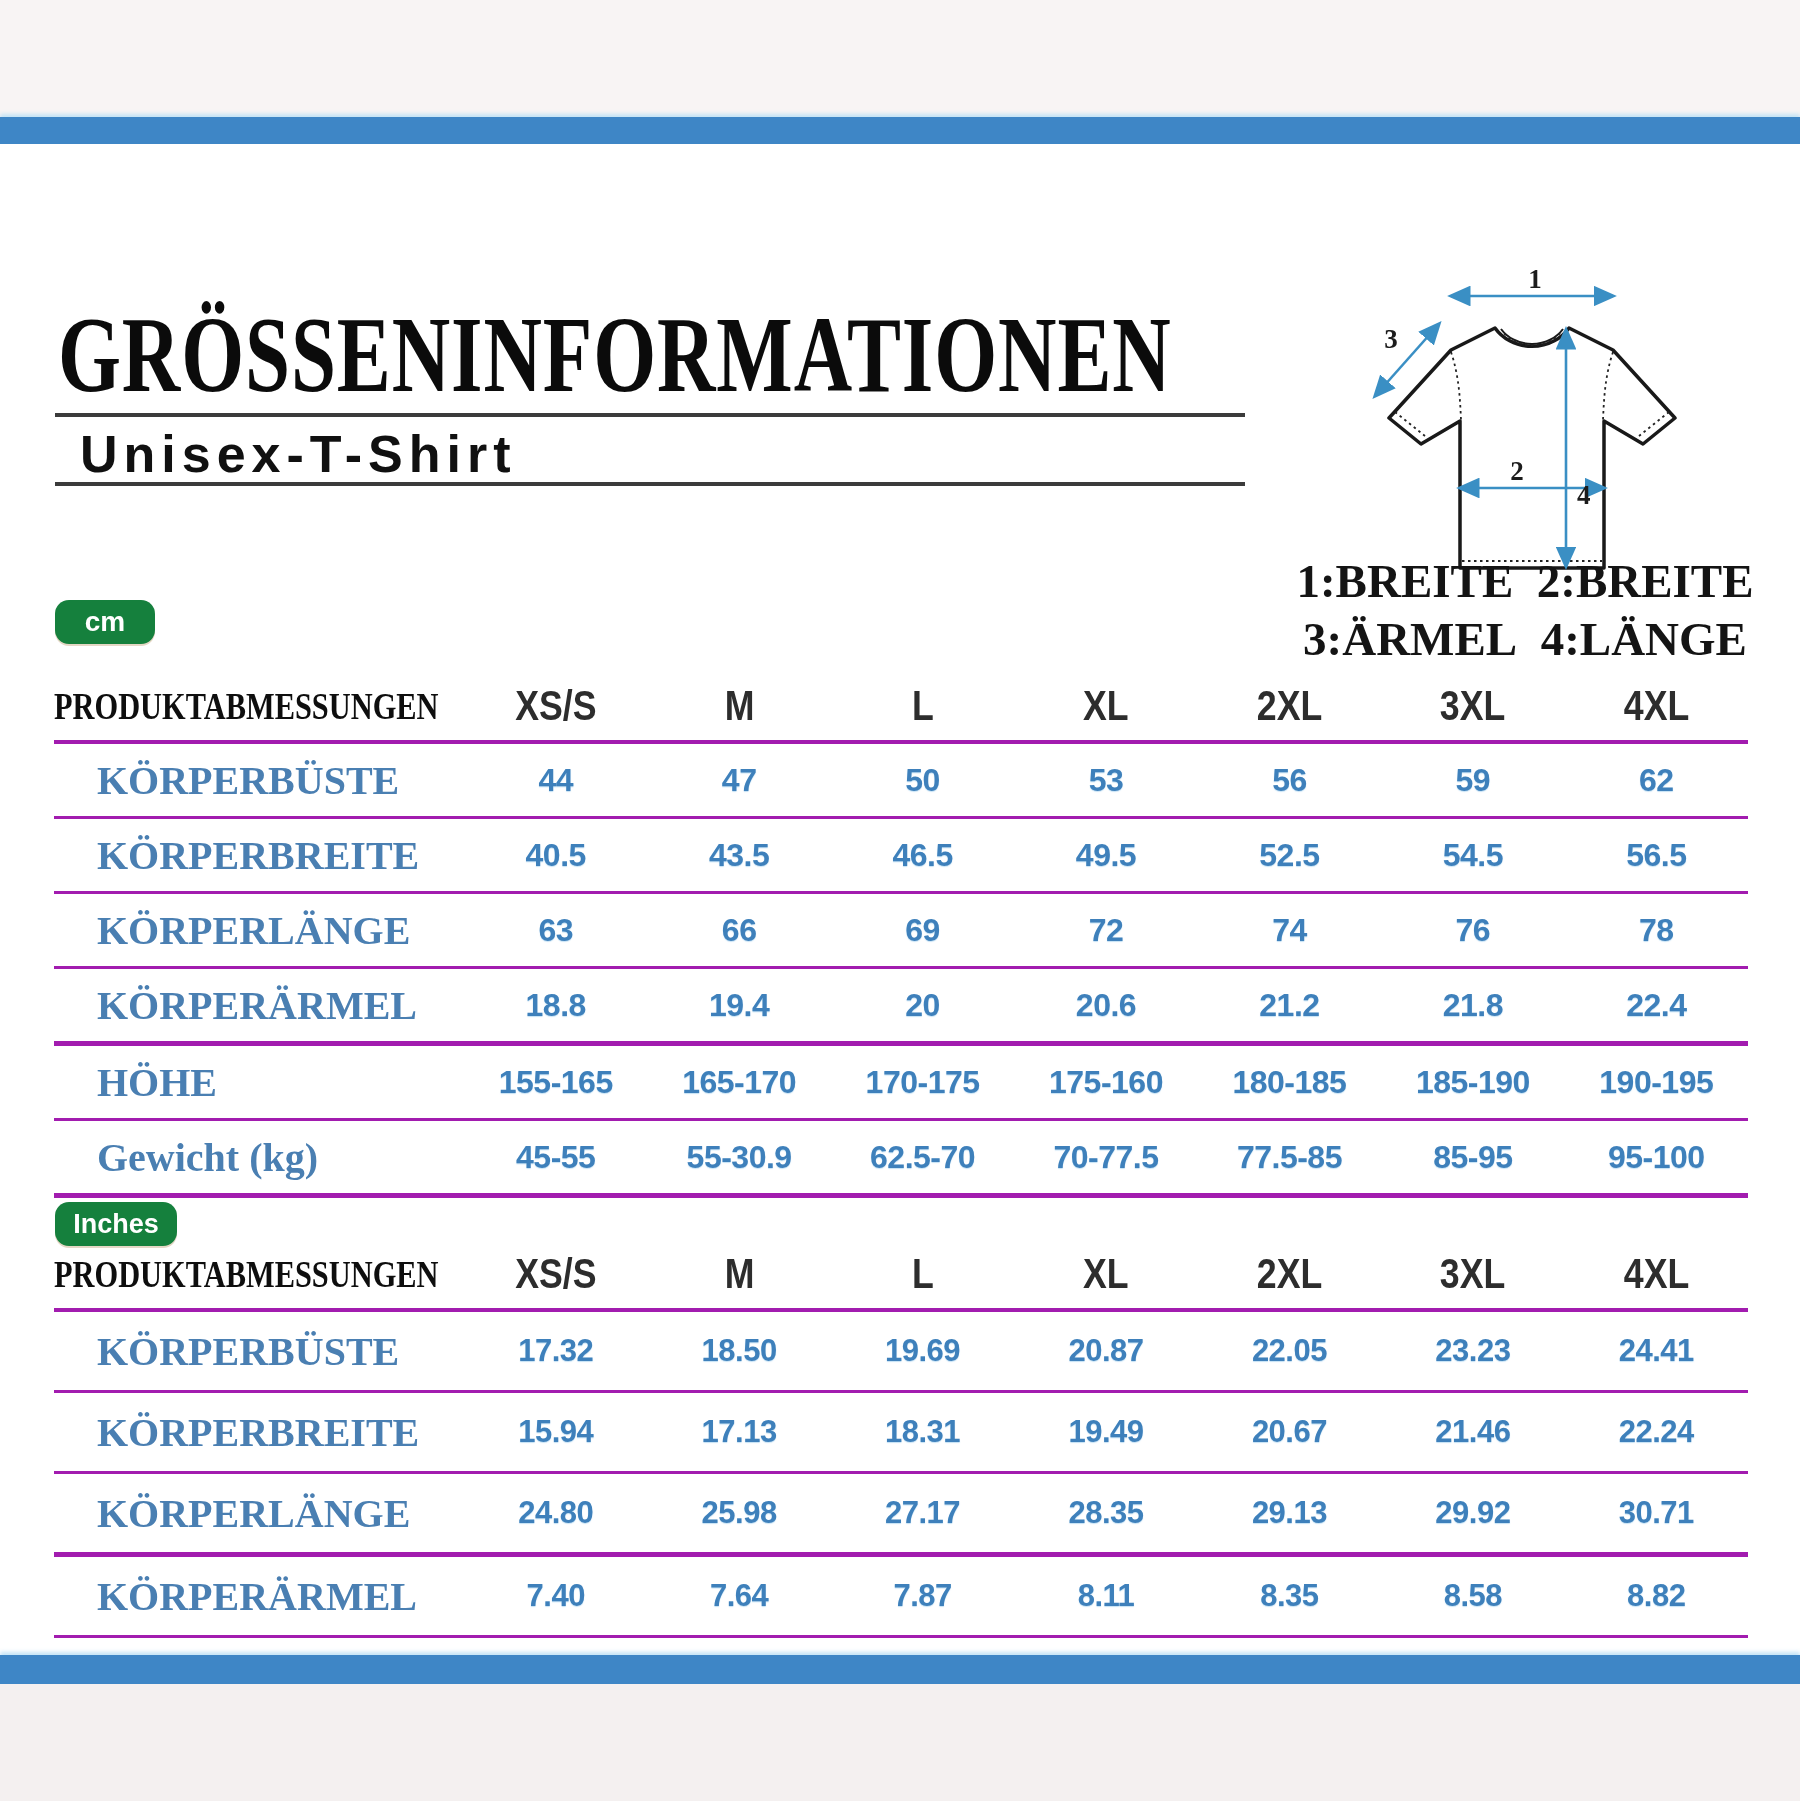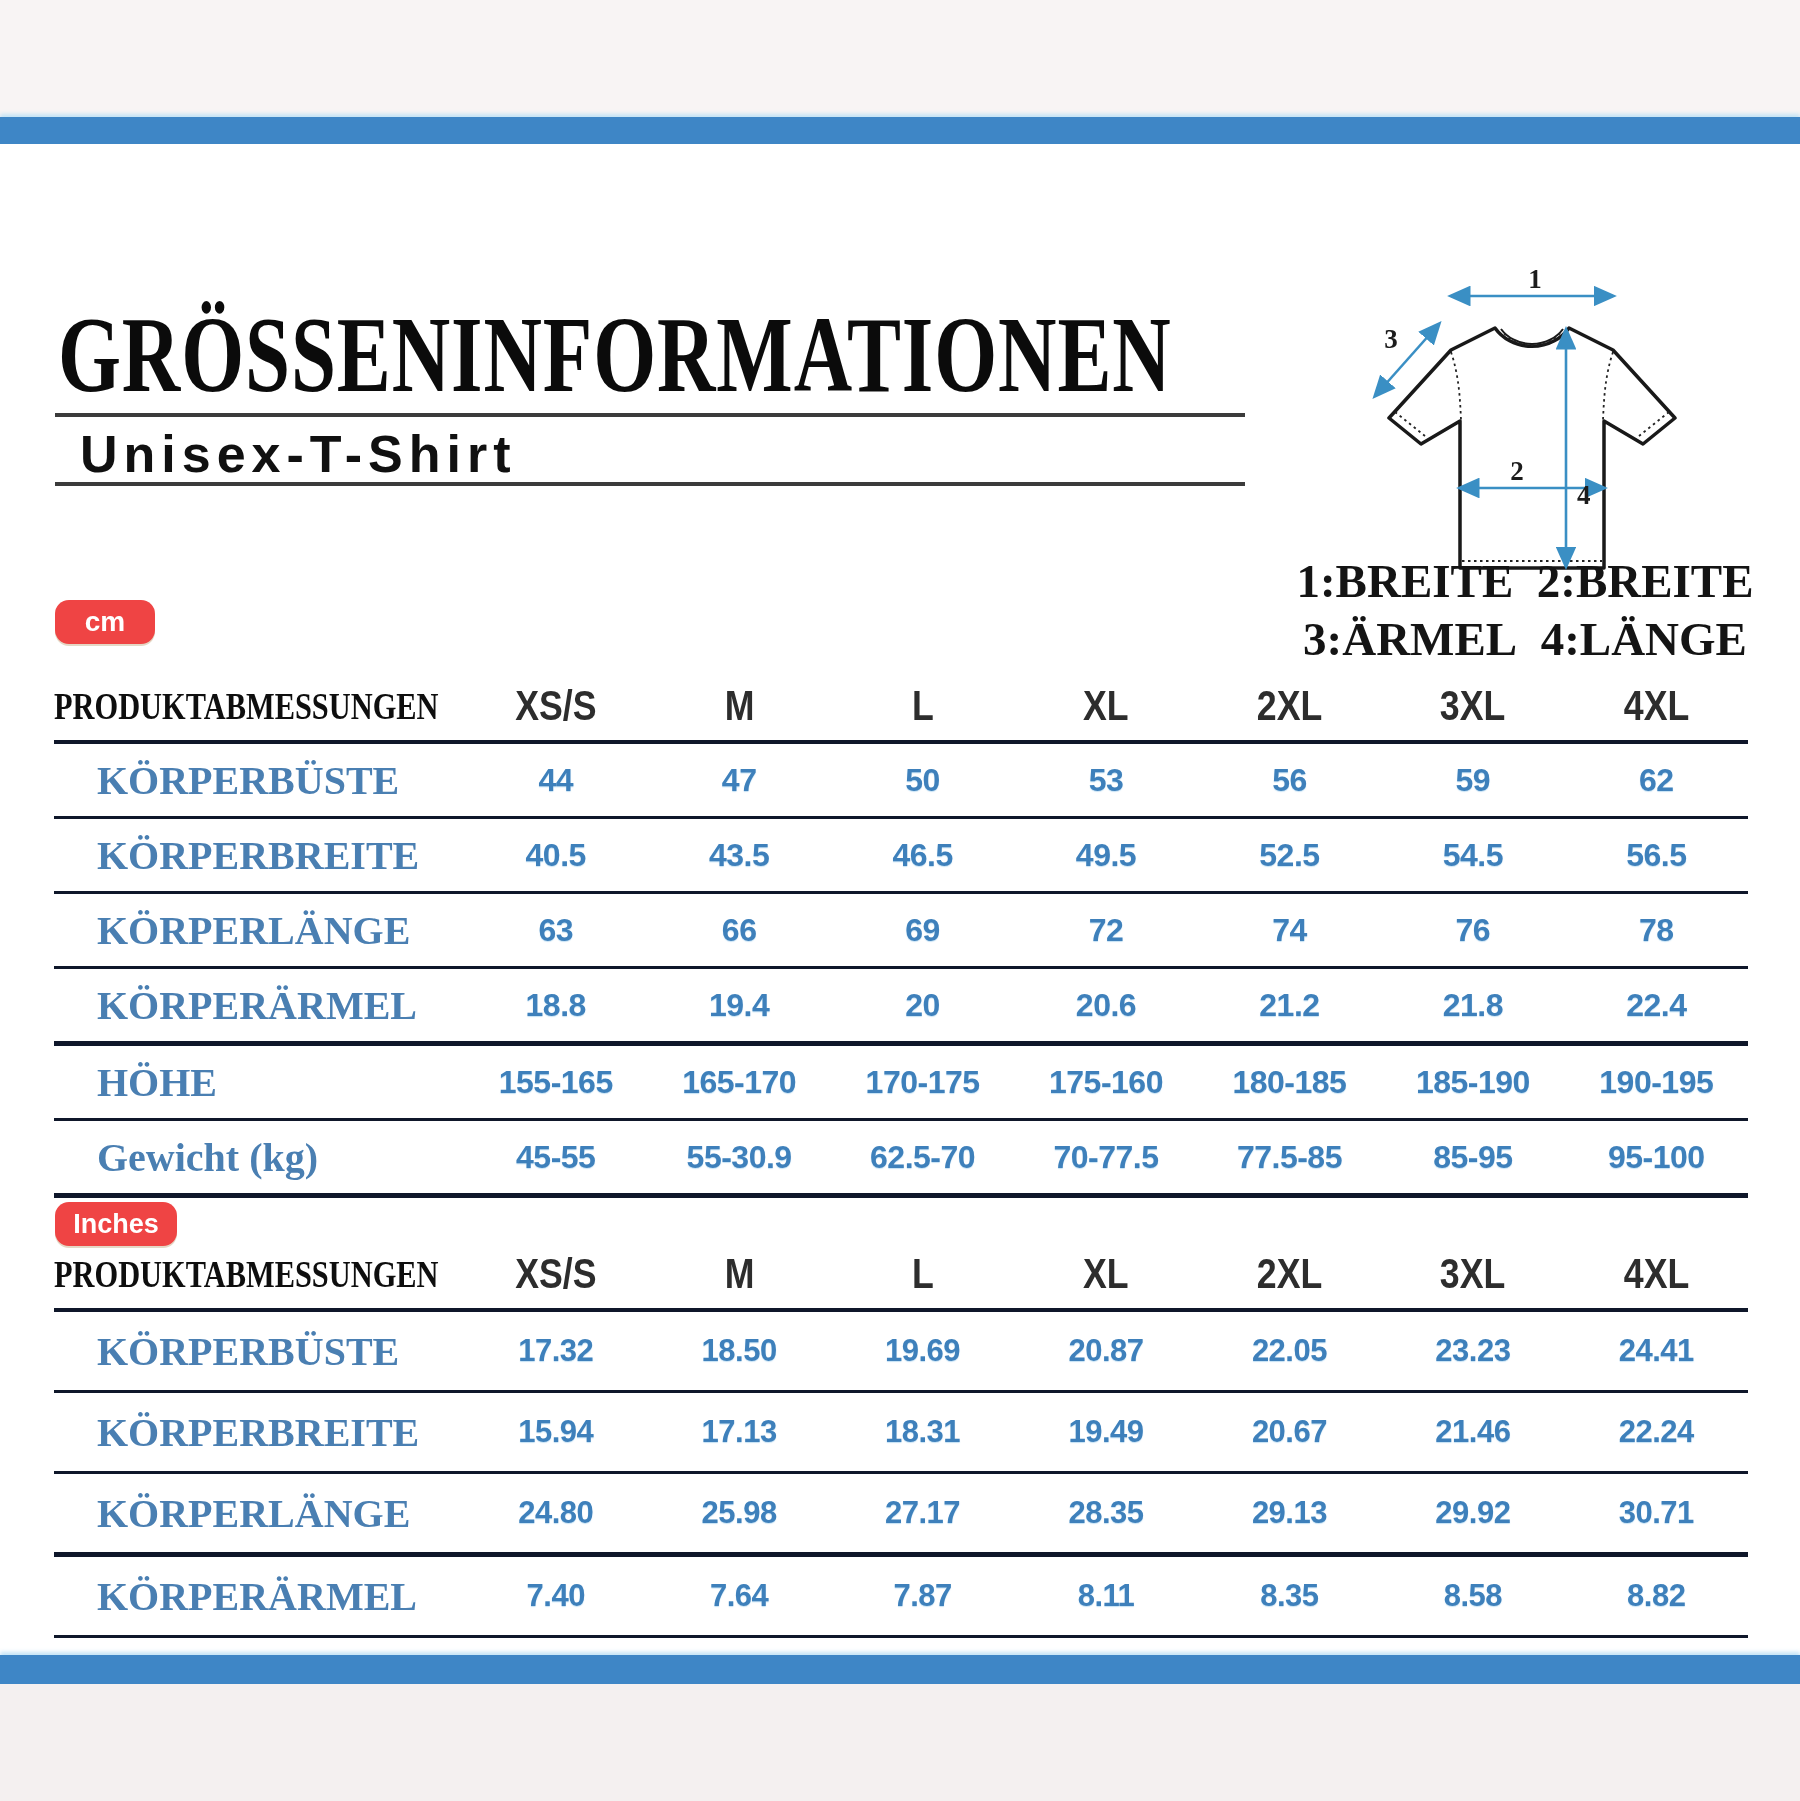--- a/index.html
+++ b/index.html
@@ -19,30 +19,30 @@
   .rule2{top:338px;}
   .subtitle{position:absolute;left:80px;top:280px;font-family:Liberation Sans, sans-serif;font-weight:700;
             font-size:52px;color:#101010;letter-spacing:6px;white-space:nowrap;}
 
   .shirt-wrap{position:absolute;left:1355px;top:122px;width:330px;height:315px;}
   .diagram-num{font-family:"Liberation Serif",serif;font-weight:700;font-size:27px;fill:#1c1c1c;}
   .legend{position:absolute;left:1265px;top:408px;width:520px;text-align:center;
           font-family:"Liberation Serif",serif;font-weight:700;font-size:47px;line-height:58px;
           color:#141414;white-space:nowrap;}
 
-  .badge{position:absolute;left:55px;background:#ef4444;color:#ffffff;font-weight:700;
+  .badge{position:absolute;left:55px;background:#15803d;color:#ffffff;font-weight:700;
          border-radius:14px;text-align:center;height:44px;line-height:44px;
          box-shadow:0 2px 0 rgba(177,139,88,.35);}
   .badge-cm{top:456px;width:100px;font-size:28px;}
   .badge-in{top:1044px;width:122px;font-size:27px;margin-top:14px;}
 
   .table{position:absolute;left:54px;width:1694px;}
   .table-cm{top:528px;}
   .table-in{top:1096px;}
-  .trow{display:grid;grid-template-columns:410px repeat(7,1fr);border-bottom:3px solid #0f172a;text-align:right;}
+  .trow{display:grid;grid-template-columns:410px repeat(7,1fr);border-bottom:3px solid #a21caf;text-align:right;}
   .thead{height:68px;border-bottom-width:4px;}
   .table-cm .trow.data{height:72px;}
   .table-in .trow.data{height:78px;}
   .trow.thick{border-bottom-width:5px;}
   .cell{display:flex;align-items:center;min-width:0;}
   .dim-h{font-family:"Liberation Serif",serif;font-weight:700;font-size:38px;color:#0e0e0e;
          transform:scaleX(0.8);transform-origin:left center;white-space:nowrap;}
   .size-h{justify-content:center;font-weight:700;font-size:42px;color:#2d2d2d;}
   .size-h span{display:inline-block;transform:scaleX(0.85);}
   .rowlabel{font-family:"Liberation Serif",serif;font-weight:700;font-size:40px;color:#4a7fb2;white-space:nowrap;margin-left:43px;}

